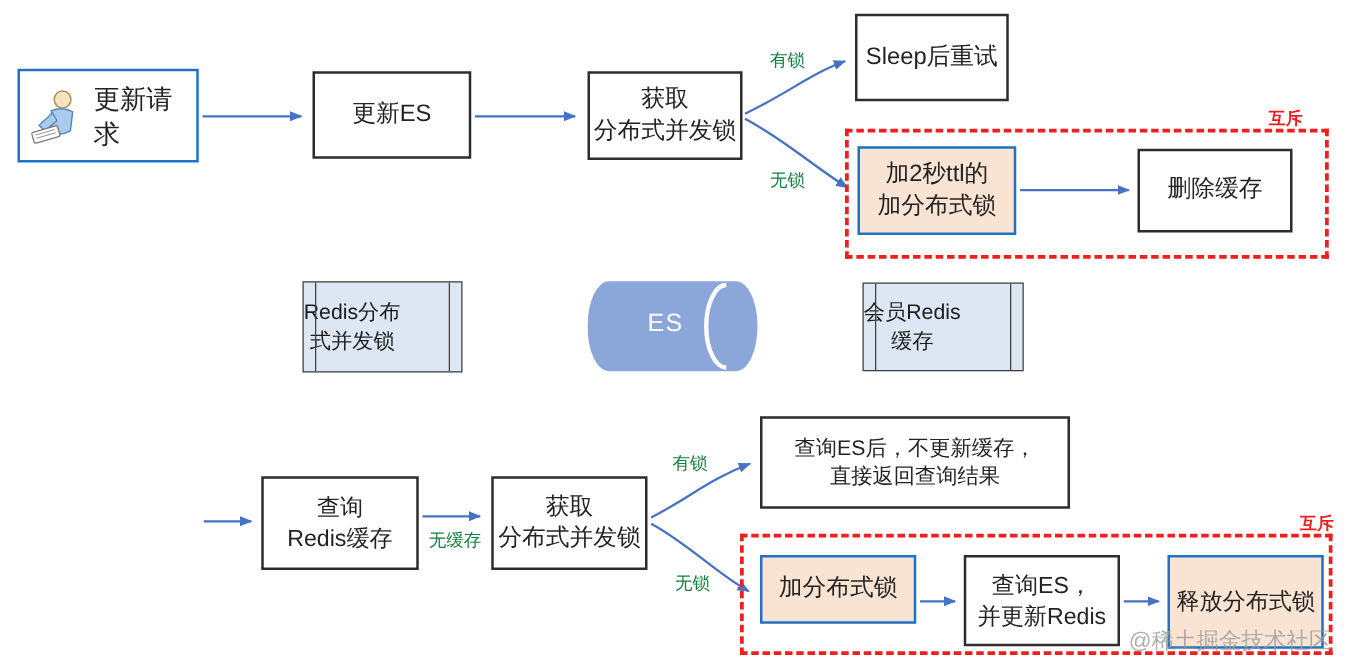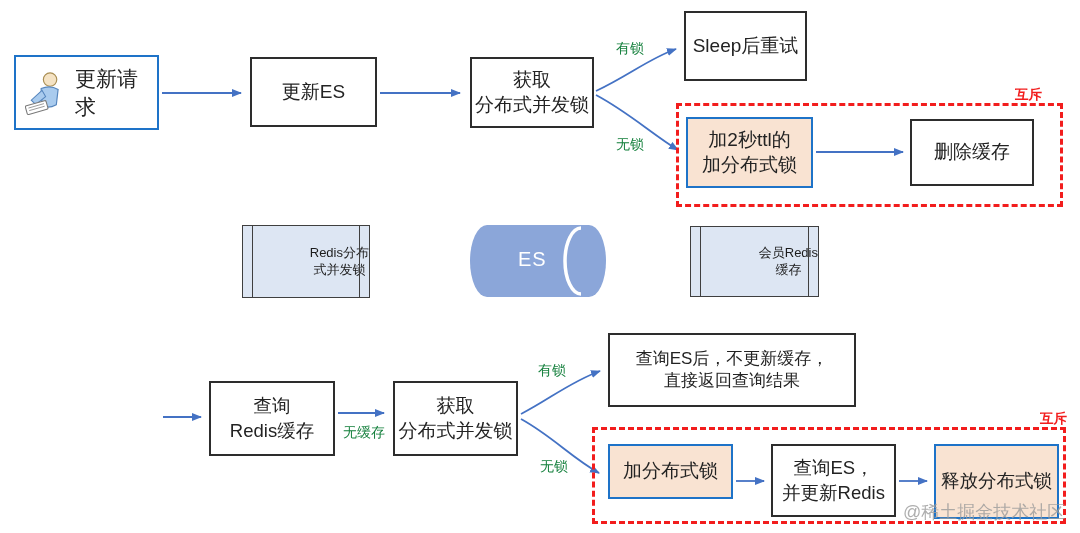--- a/index.html
+++ b/index.html
@@ -22,22 +22,22 @@
   }
   
   .actor {
     position:absolute; background:#fff; border:2.5px solid var(--accent_blue,#1e73c8);
     display:flex; align-items:center; gap:7px; padding-left:9px;
     font-size:21px; color:#232323;
   }
   
   .predef {
     position:absolute; background: var(--store_fill,#dde6f3); border:1.6px solid #3f3f3f;
-    display:flex; align-items:center; justify-content:flex-end; text-align:center;
-    font-size:13px; line-height:1.3; white-space:pre-line; color:#1c1c1c;
+    display:flex; align-items:center; justify-content:flex-start; text-align:center;
+    font-size:17px; line-height:1.3; white-space:pre-line; color:#1c1c1c;
   }
   .predef .vline { position:absolute; top:0; bottom:0; width:0; border-left:1.6px solid #3f3f3f; }
   .predef .vline.l { left:9px; }
   .predef .vline.r { right:9px; }
   
   .mutex {
     position:absolute; border:3px dashed var(--mutex_red,#f21d1d); background:transparent;
   }
   .mutex-label {
     position:absolute; color:var(--mutex_red,#f21d1d); font-size:13.5px; font-weight:bold;

